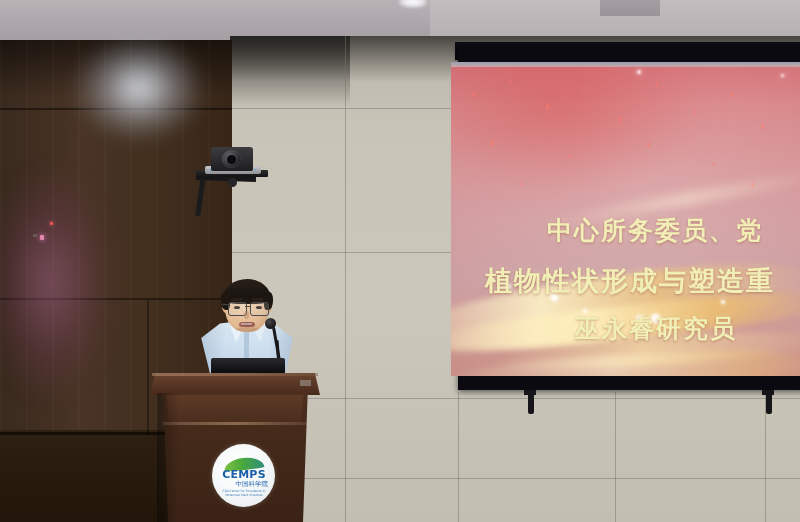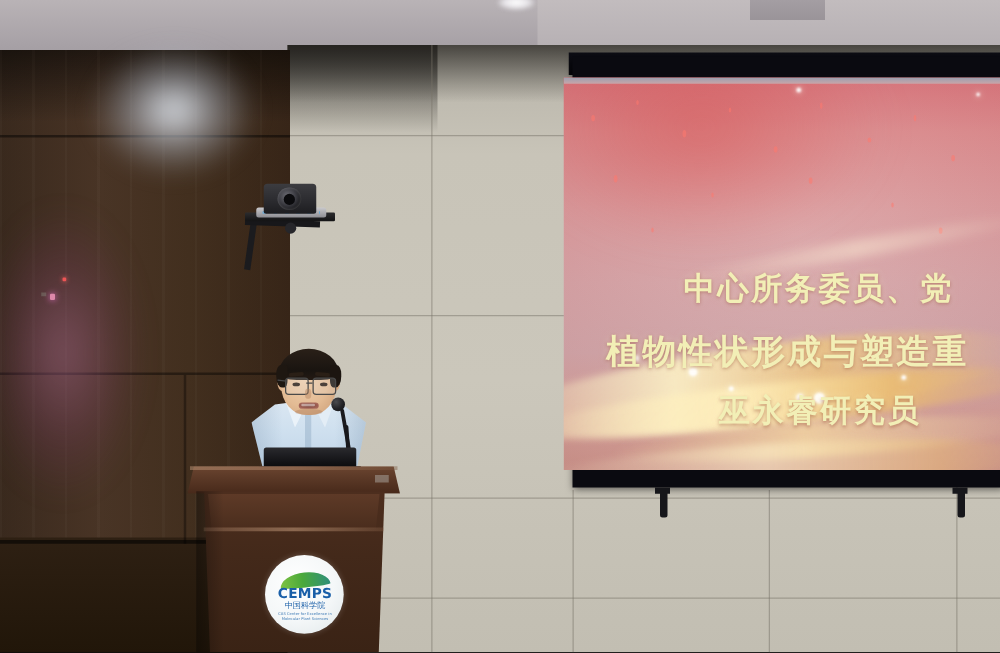--- a/index.html
+++ b/index.html
@@ -139,21 +139,21 @@
   .podium-tag{position:absolute;left:300px;top:380px;width:11px;height:6px;background:#9a8f86;opacity:.65;font-size:4px;}
 
   .logo{position:absolute;left:212px;top:444px;width:63px;height:63px;border-radius:50%;
     background:radial-gradient(circle at 40% 35%,#ffffff 0%,#f4f7f8 55%,#dfe6e8 100%);
     box-shadow:0 0 5px rgba(255,255,255,.2);overflow:hidden;}
   .logo-swoosh{position:absolute;left:12px;top:14px;width:40px;height:12px;
     background:linear-gradient(90deg,#7ec242 0%,#4aa93b 45%,#2f8f7a 100%);
     border-radius:50% 50% 50% 50%/ 90% 90% 10% 10%;transform:rotate(-6deg);}
   .logo-cemps{position:absolute;left:9px;top:24px;width:46px;text-align:center;
     font-family:"DejaVu Sans",sans-serif;font-weight:700;font-size:11px;color:#1a5fa8;letter-spacing:.2px;}
-  .logo-cn{position:absolute;left:8px;top:36px;width:48px;text-align:center;font-size:6.5px;color:#1a5fa8;
+  .logo-cn{position:absolute;left:8px;top:36px;width:48px;text-align:right;font-size:6.5px;color:#1a5fa8;
     font-family:"DejaVu Sans",sans-serif;}
   .logo-en{position:absolute;left:5px;top:45px;width:54px;text-align:center;font-size:3px;color:#3b79b5;
     font-family:"DejaVu Sans",sans-serif;}
 
   
   .laptop{position:absolute;left:211px;top:358px;width:74px;height:17px;
     background:linear-gradient(180deg,#2a2a2e 0%,#121215 70%,#0a0a0c 100%);border-radius:2px 2px 1px 1px;}
   .laptop-base{position:absolute;left:207px;top:373px;width:82px;height:4px;background:#1b1b1f;border-radius:1px;}
 
   

